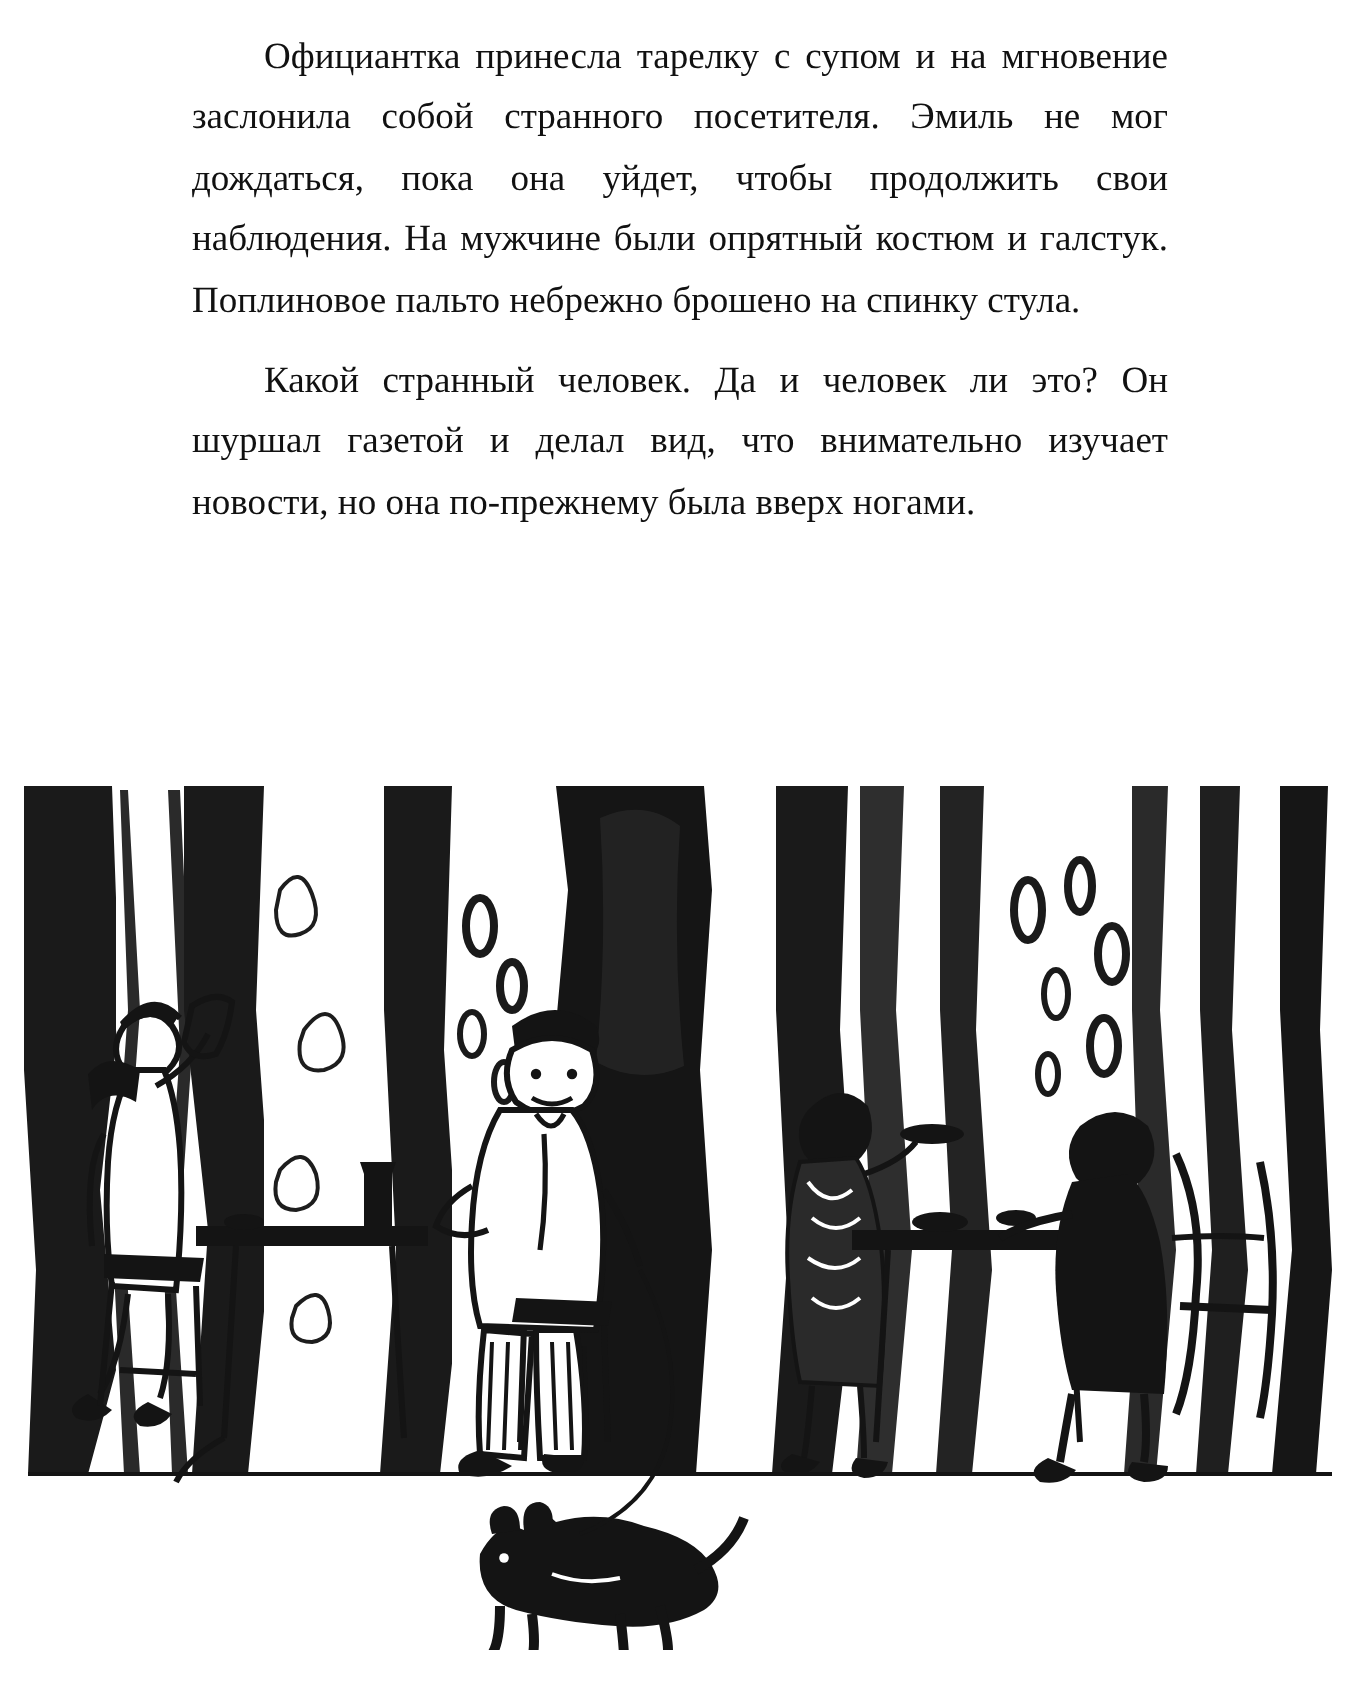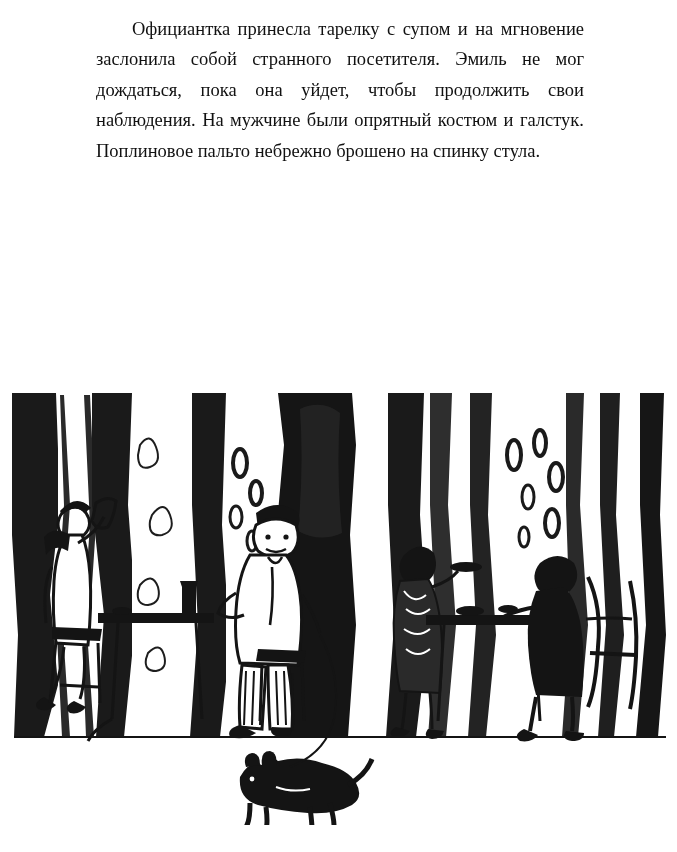--- a/index.html
+++ b/index.html
@@ -47,20 +47,21 @@
     height: 440px;
   }
 </style>
 </head>
 <body>
 
 <div class="page">
 
   <div class="text-block">
     <p class="para">Официантка принесла тарелку с супом и на мгновение заслонила собой странного посетителя. Эмиль не мог дождаться, пока она уйдет, чтобы продолжить свои наблюдения. На мужчине были опрятный костюм и галстук. Поплиновое пальто небрежно брошено на спинку стула.</p>
+    <p class="para">Какой странный человек. Да и человек ли это? Он шуршал газетой и делал вид, что внимательно изучает новости, но она по-прежнему была вверх ногами.</p>
   </div>
 
   <div class="illustration">
     <svg viewBox="0 0 677 440" xmlns="http://www.w3.org/2000/svg" aria-hidden="true">
       <defs>
         <clipPath id="frameClip">
           <rect x="10" y="8" width="657" height="350"></rect>
         </clipPath>
       </defs>
 

